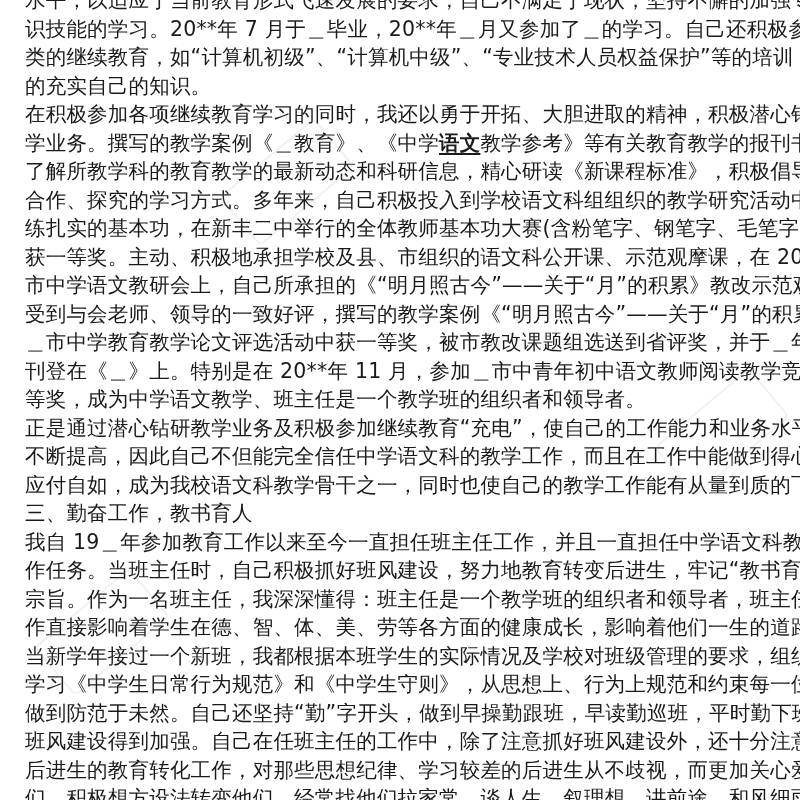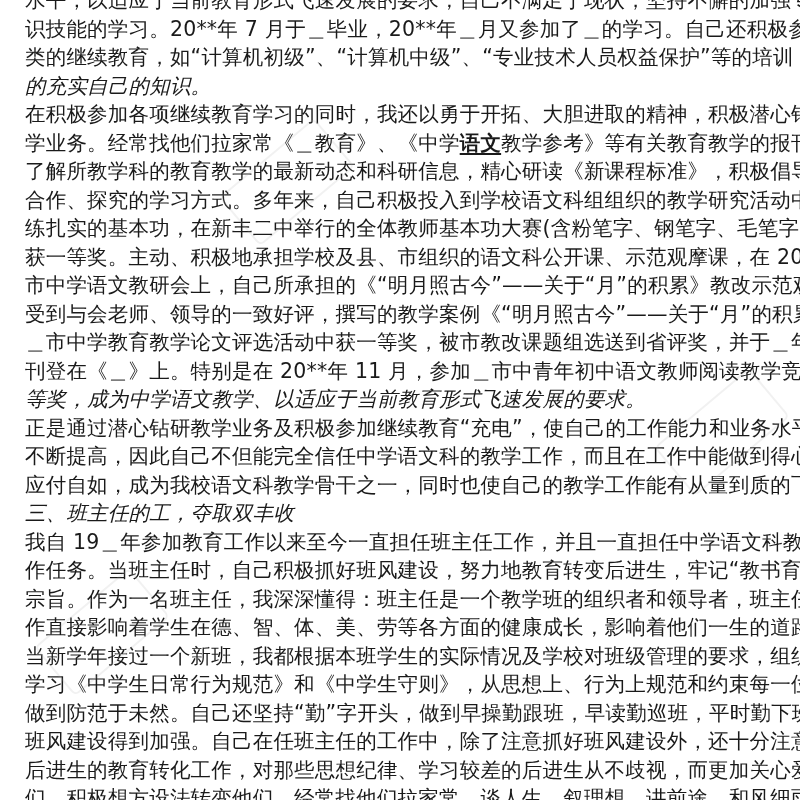--- a/index.html
+++ b/index.html
@@ -10,52 +10,52 @@
   }
   .page {
     position: absolute; left: 0; top: -14px; width: 800px;
   }
   .line {
     position: absolute; left: 25px; width: 752px;
     height: 28px; font-size: 20.5px; line-height: 28px;
     white-space: nowrap; letter-spacing: 0.2px;
     text-align: justify; text-align-last: justify;
   }
-  .line.last { text-align-last: left; font-style: italic; }
+  .line.last { text-align-last: left; }
   .u { text-decoration: underline; text-underline-offset: 3px; font-weight: bold; }
   .watermark {
     position: absolute; width: 120px; height: 60px;
     border: 2px solid rgba(180,180,180,0.18); border-radius: 6px;
     transform: rotate(-40deg);
     pointer-events: none;
   }
 </style>
 </head>
 <body>
 
 <div class="page">
   <div class="line" style="top:0px">水平，以适应于当前教育形式飞速发展的要求，自己不满足于现状，坚持不懈的加强专业知</div>
   <div class="line" style="top:28.5px">识技能的学习。20**年 7 月于＿毕业，20**年＿月又参加了＿的学习。自己还积极参加各级各</div>
   <div class="line" style="top:57px">类的继续教育，如“计算机初级”、“计算机中级”、“专业技术人员权益保护”等的培训，以不断</div>
   <div class="line last" style="top:85.5px">的充实自己的知识。</div>
   <div class="line" style="top:114px">在积极参加各项继续教育学习的同时，我还以勇于开拓、大胆进取的精神，积极潜心钻研教</div>
-  <div class="line" style="top:142.5px"><span>学业务。经常找他们拉家常《＿教育》、《中学</span><span class="u">语文</span><span>教学参考》等有关教育教学的报刊书籍，</span></div>
+  <div class="line" style="top:142.5px"><span>学业务。撰写的教学案例《＿教育》、《中学</span><span class="u">语文</span><span>教学参考》等有关教育教学的报刊书籍，</span></div>
   <div class="line" style="top:171px">了解所教学科的教育教学的最新动态和科研信息，精心研读《新课程标准》，积极倡导自主、</div>
   <div class="line" style="top:199.5px">合作、探究的学习方式。多年来，自己积极投入到学校语文科组组织的教学研究活动中，苦</div>
   <div class="line" style="top:228px">练扎实的基本功，在新丰二中举行的全体教师基本功大赛(含粉笔字、钢笔字、毛笔字)中均</div>
   <div class="line" style="top:256.5px">获一等奖。主动、积极地承担学校及县、市组织的语文科公开课、示范观摩课，在 20**年＿</div>
   <div class="line" style="top:285px">市中学语文教研会上，自己所承担的《“明月照古今”——关于“月”的积累》教改示范观摩课</div>
   <div class="line" style="top:313.5px">受到与会老师、领导的一致好评，撰写的教学案例《“明月照古今”——关于“月”的积累》在</div>
   <div class="line" style="top:342px">＿市中学教育教学论文评选活动中获一等奖，被市教改课题组选送到省评奖，并于＿年 6 月</div>
   <div class="line" style="top:370.5px">刊登在《＿》上。特别是在 20**年 11 月，参加＿市中青年初中语文教师阅读教学竞赛获一</div>
-  <div class="line last" style="top:399px">等奖，成为中学语文教学、以适应于当前教育形式飞速发展的要求。</div>
+  <div class="line last" style="top:399px">等奖，成为中学语文教学、班主任是一个教学班的组织者和领导者。</div>
   <div class="line" style="top:427.5px">正是通过潜心钻研教学业务及积极参加继续教育“充电”，使自己的工作能力和业务水平得以</div>
   <div class="line" style="top:456px">不断提高，因此自己不但能完全信任中学语文科的教学工作，而且在工作中能做到得心应手、</div>
   <div class="line" style="top:484.5px">应付自如，成为我校语文科教学骨干之一，同时也使自己的教学工作能有从量到质的飞跃。</div>
-  <div class="line last" style="top:513px">三、班主任的工，夺取双丰收</div>
+  <div class="line last" style="top:513px">三、勤奋工作，教书育人</div>
   <div class="line" style="top:541.5px">我自 19＿年参加教育工作以来至今一直担任班主任工作，并且一直担任中学语文科教学工</div>
   <div class="line" style="top:570px">作任务。当班主任时，自己积极抓好班风建设，努力地教育转变后进生，牢记“教书育人”之</div>
   <div class="line" style="top:598.5px">宗旨。作为一名班主任，我深深懂得：班主任是一个教学班的组织者和领导者，班主任的工</div>
   <div class="line" style="top:627px">作直接影响着学生在德、智、体、美、劳等各方面的健康成长，影响着他们一生的道路。每</div>
   <div class="line" style="top:655.5px">当新学年接过一个新班，我都根据本班学生的实际情况及学校对班级管理的要求，组织学生</div>
   <div class="line" style="top:684px">学习《中学生日常行为规范》和《中学生守则》，从思想上、行为上规范和约束每一位学生，</div>
   <div class="line" style="top:712.5px">做到防范于未然。自己还坚持“勤”字开头，做到早操勤跟班，早读勤巡班，平时勤下班，使</div>
   <div class="line" style="top:741px">班风建设得到加强。自己在任班主任的工作中，除了注意抓好班风建设外，还十分注意加强</div>
   <div class="line" style="top:769.5px">后进生的教育转化工作，对那些思想纪律、学习较差的后进生从不歧视，而更加关心爱护他</div>
   <div class="line" style="top:798px">们，积极想方设法转变他们，经常找他们拉家常，谈人生、叙理想、讲前途，和风细雨地动</div>

